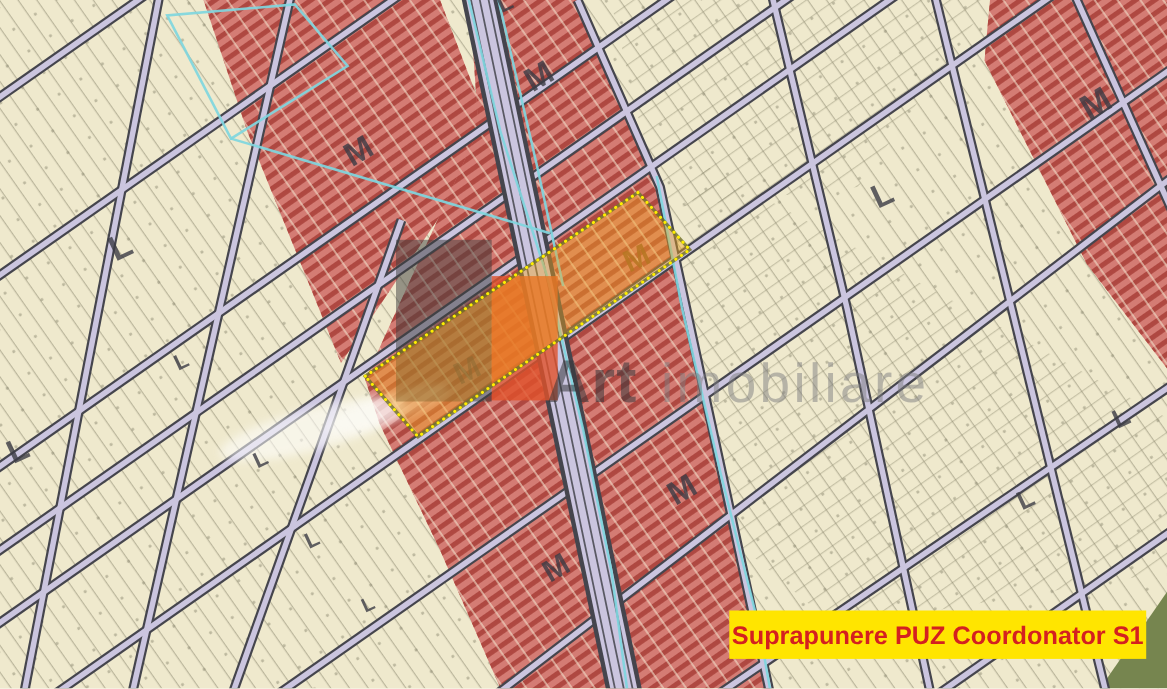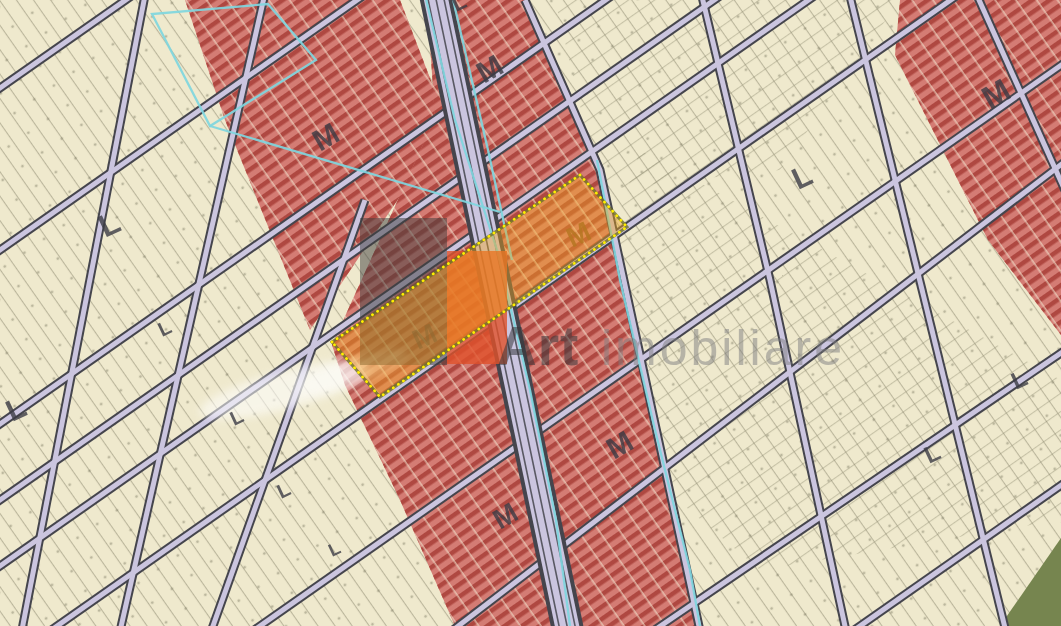--- a/index.html
+++ b/index.html
@@ -135,13 +135,14 @@
       </g>
     <g id="gHighlight">
         <polygon points="332,342 580,175 627,227 380,397" fill="#f3a61c" opacity="0.42"></polygon>
         <polygon points="332,342 580,175 627,227 380,397" fill="none" stroke="#6f6f28" stroke-width="3" opacity="0.8"></polygon>
         <polygon points="332,342 580,175 627,227 380,397" fill="none" stroke="#ffee00" stroke-width="2.8" stroke-dasharray="0.1 6" stroke-linecap="round"></polygon>
       </g>
   </svg>
 
   <div id="wm-imob">imobiliare</div>
   <div id="wm-art">Art</div>
+  <div id="suprapunere-label">Suprapunere PUZ Coordonator S1</div>
 </div>
 
 </body></html>

